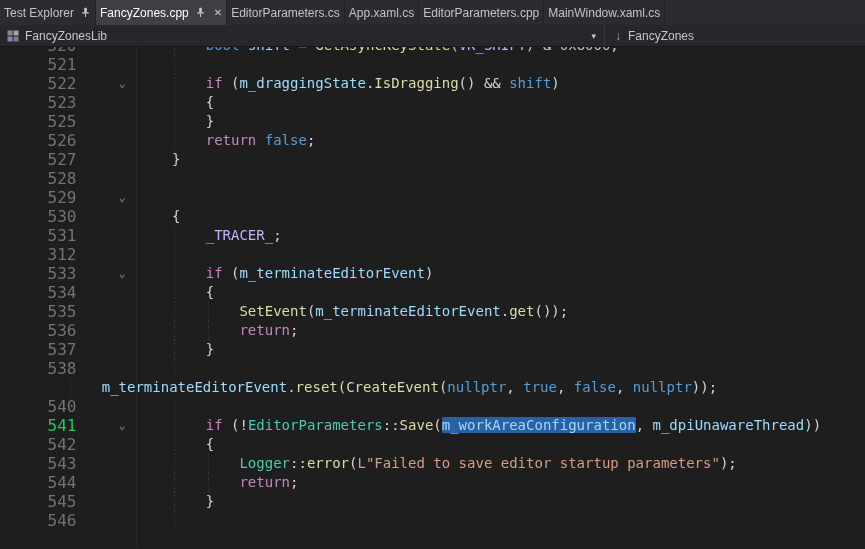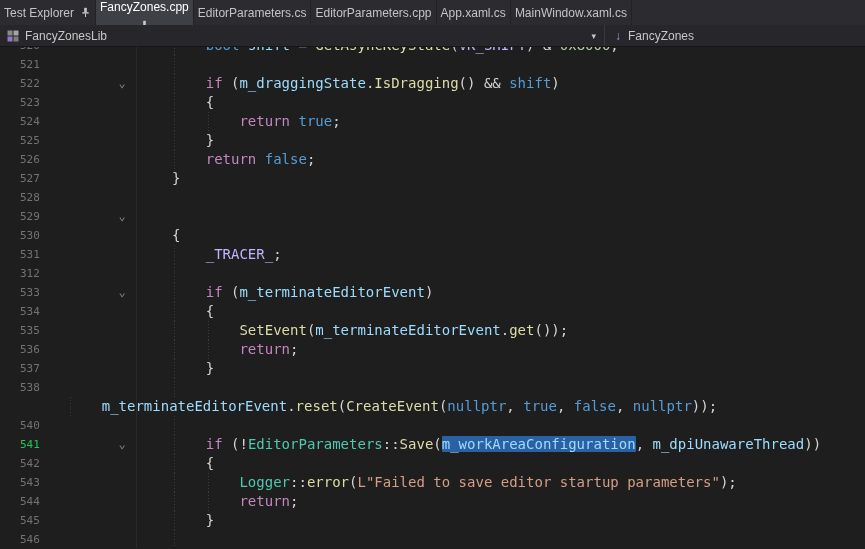--- a/index.html
+++ b/index.html
@@ -3,40 +3,40 @@
 <meta charset="utf-8">
 <style>
   * { margin:0; padding:0; box-sizing:border-box; }
   html,body { width:865px; height:549px; overflow:hidden; background:#1e1e1e;
               font-family:"Liberation Sans", sans-serif; }
 
   
   .tabbar { display:flex; height:25px; background:#2b2b30; align-items:stretch; overflow:hidden; }
   .tab { display:flex; align-items:center; gap:6px; padding:0 4px; font-size:12px;
          color:#c3c3c8; border-right:1px solid #222226; white-space:nowrap; cursor:default; }
-  .tab.active { background:#3f3f46; color:#ffffff;flex-direction:column; }
+  .tab.active { background:#3f3f46; color:#ffffff; }
   .tab .pin { display:flex; align-items:center; color:#c9c9c9; }
   .tab .close { font-size:10px; color:#c9c9c9; padding-left:2px; }
 
   
   .navbar { display:flex; height:22px; background:#27272b; border-bottom:1px solid #161616;
             align-items:center; font-size:12px; color:#c7c7c7; }
   .nav-left { flex:0 0 604px; display:flex; align-items:center; height:100%; }
   .nav-left .proj-icon { margin:0 6px 0 7px; display:flex; }
   .nav-chevron { margin-left:auto; margin-right:8px; font-size:9px; color:#c5c5c5; }
   .nav-sep { width:1px; height:100%; background:#3a3a3e; }
   .nav-right { display:flex; align-items:center; height:100%; padding:0 10px; gap:7px; }
   .member-arrow { color:#8f9fd4; font-size:12px; }
 
   
   .editor { position:relative; height:501px; overflow:hidden; background:#1e1e1e; }
   .margin-line { position:absolute; left:136px; top:0; bottom:0; width:1px; background:#2a2a2a; }
   .rows { margin-top:-11px; position:relative; }
   .row { display:flex; height:19px; line-height:19px; font-family:"DejaVu Sans Mono", monospace; }
-  .ln { width:104px; text-align:left; font-size:11px; color:#737373; flex:0 0 104px;padding-left:20px; }
+  .ln { width:104px; text-align:center; font-size:16px; color:#737373; flex:0 0 104px;padding-left:20px; }
   .ln.cur { color:#22c55e; }
   .fold { width:36px; flex:0 0 36px; display:flex; align-items:center; justify-content:center;
           font-size:12px; color:#8f8f8f; }
   .code { position:relative; flex:1; font-size:14px; white-space:pre; color:var(--c-p);margin-left:32px; }
   .guide { position:absolute; top:0; height:100%; width:1px;
            background:repeating-linear-gradient(to bottom, #3d3d3d 0 1px, transparent 1px 3px); }
 
   .tk-k { color:var(--c-k); }   .tk-c { color:var(--c-c); }
   .tk-t { color:var(--c-t); }   .tk-f { color:var(--c-f); }
   .tk-v { color:var(--c-v); }   .tk-m { color:var(--c-m); }
@@ -70,24 +70,24 @@
             <rect x="5" y="6.6" width="1" height="3.4"></rect>
           </g>
         </svg>
       </span>
       <span class="close">✕</span>
     </div>
     <div class="tab">
       <span>EditorParameters.cs</span>
     </div>
     <div class="tab">
+      <span>App.xaml.cs</span>
+    </div>
+    <div class="tab">
       <span>EditorParameters.cpp</span>
-    </div>
-    <div class="tab">
-      <span>App.xaml.cs</span>
     </div>
     <div class="tab">
       <span>MainWindow.xaml.cs</span>
     </div>
   </div>
 
 <div class="navbar">
   <div class="nav-left">
     <span class="proj-icon">
       <svg width="12" height="12" viewBox="0 0 12 12">
@@ -124,25 +124,20 @@
         <div class="ln">522</div>
         <div class="fold">⌄</div>
         <div class="code"><span class="guide" style="left: calc(0ch + 2px);"></span><span>    <span class="tk-c">if</span><span class="tk-p"> (</span><span class="tk-v">m_draggingState</span><span class="tk-p">.</span><span class="tk-f">IsDragging</span><span class="tk-p">() &amp;&amp; </span><span class="tk-k">shift</span><span class="tk-p">)</span></span></div>
       </div>
       <div class="row">
         <div class="ln">523</div>
         <div class="fold"></div>
         <div class="code"><span class="guide" style="left: calc(0ch + 2px);"></span><span>    <span class="tk-p">{</span></span></div>
       </div>
       <div class="row">
-        <div class="ln">524</div>
-        <div class="fold"></div>
-        <div class="code"><span class="guide" style="left: calc(0ch + 2px);"></span><span class="guide" style="left: calc(4ch + 2px);"></span><span>        <span class="tk-c">return</span><span class="tk-p"> </span><span class="tk-k">true</span><span class="tk-p">;</span></span></div>
-      </div>
-      <div class="row">
         <div class="ln">525</div>
         <div class="fold"></div>
         <div class="code"><span class="guide" style="left: calc(0ch + 2px);"></span><span>    <span class="tk-p">}</span></span></div>
       </div>
       <div class="row">
         <div class="ln">526</div>
         <div class="fold"></div>
         <div class="code"><span class="guide" style="left: calc(0ch + 2px);"></span><span>    <span class="tk-c">return</span><span class="tk-p"> </span><span class="tk-k">false</span><span class="tk-p">;</span></span></div>
       </div>
       <div class="row">

